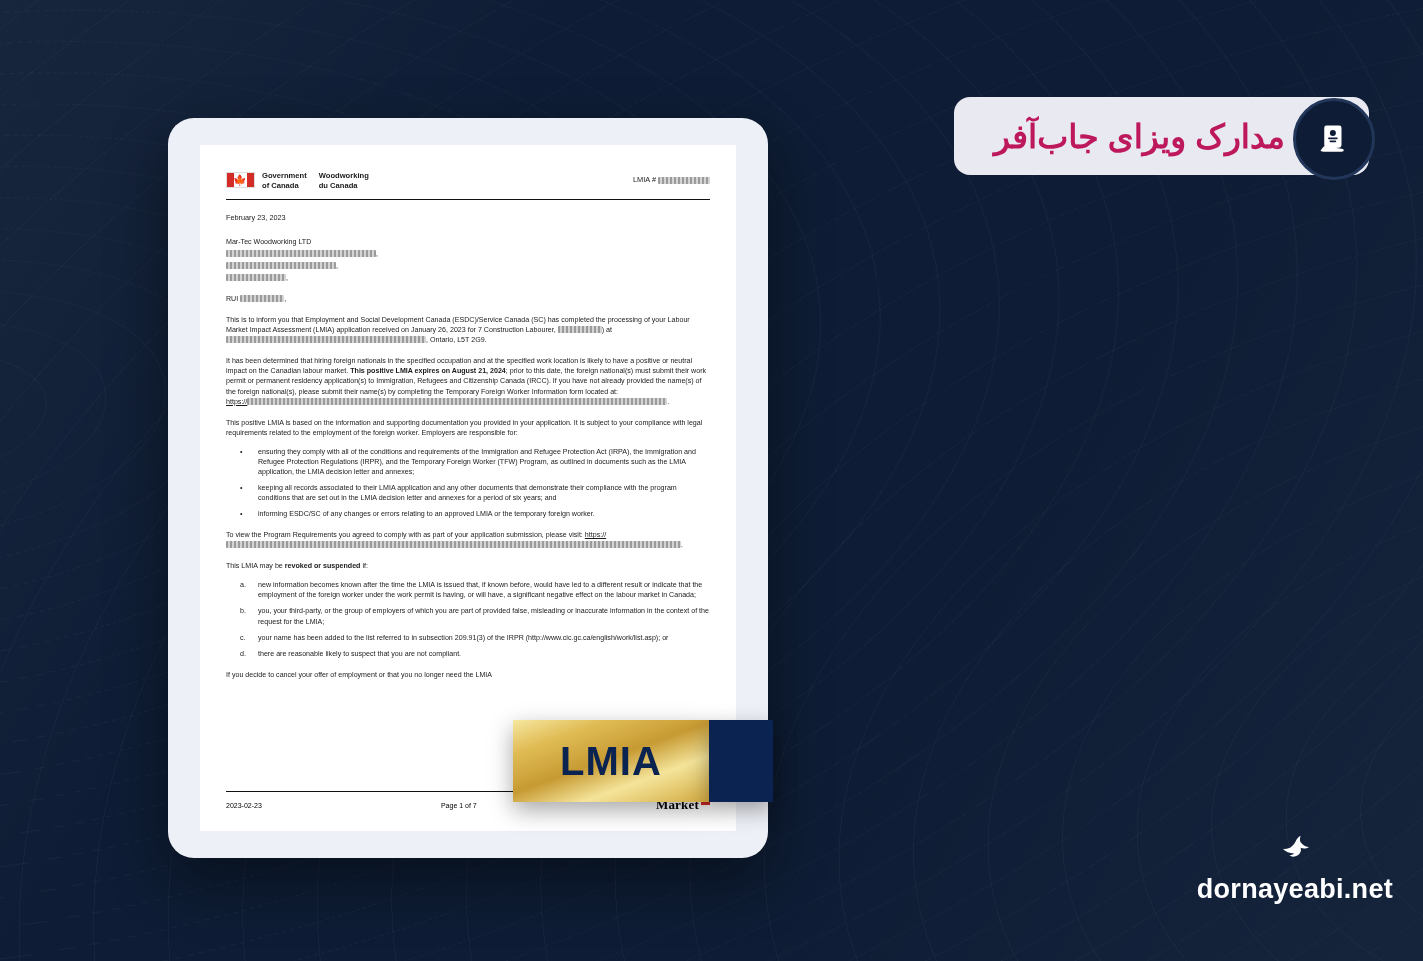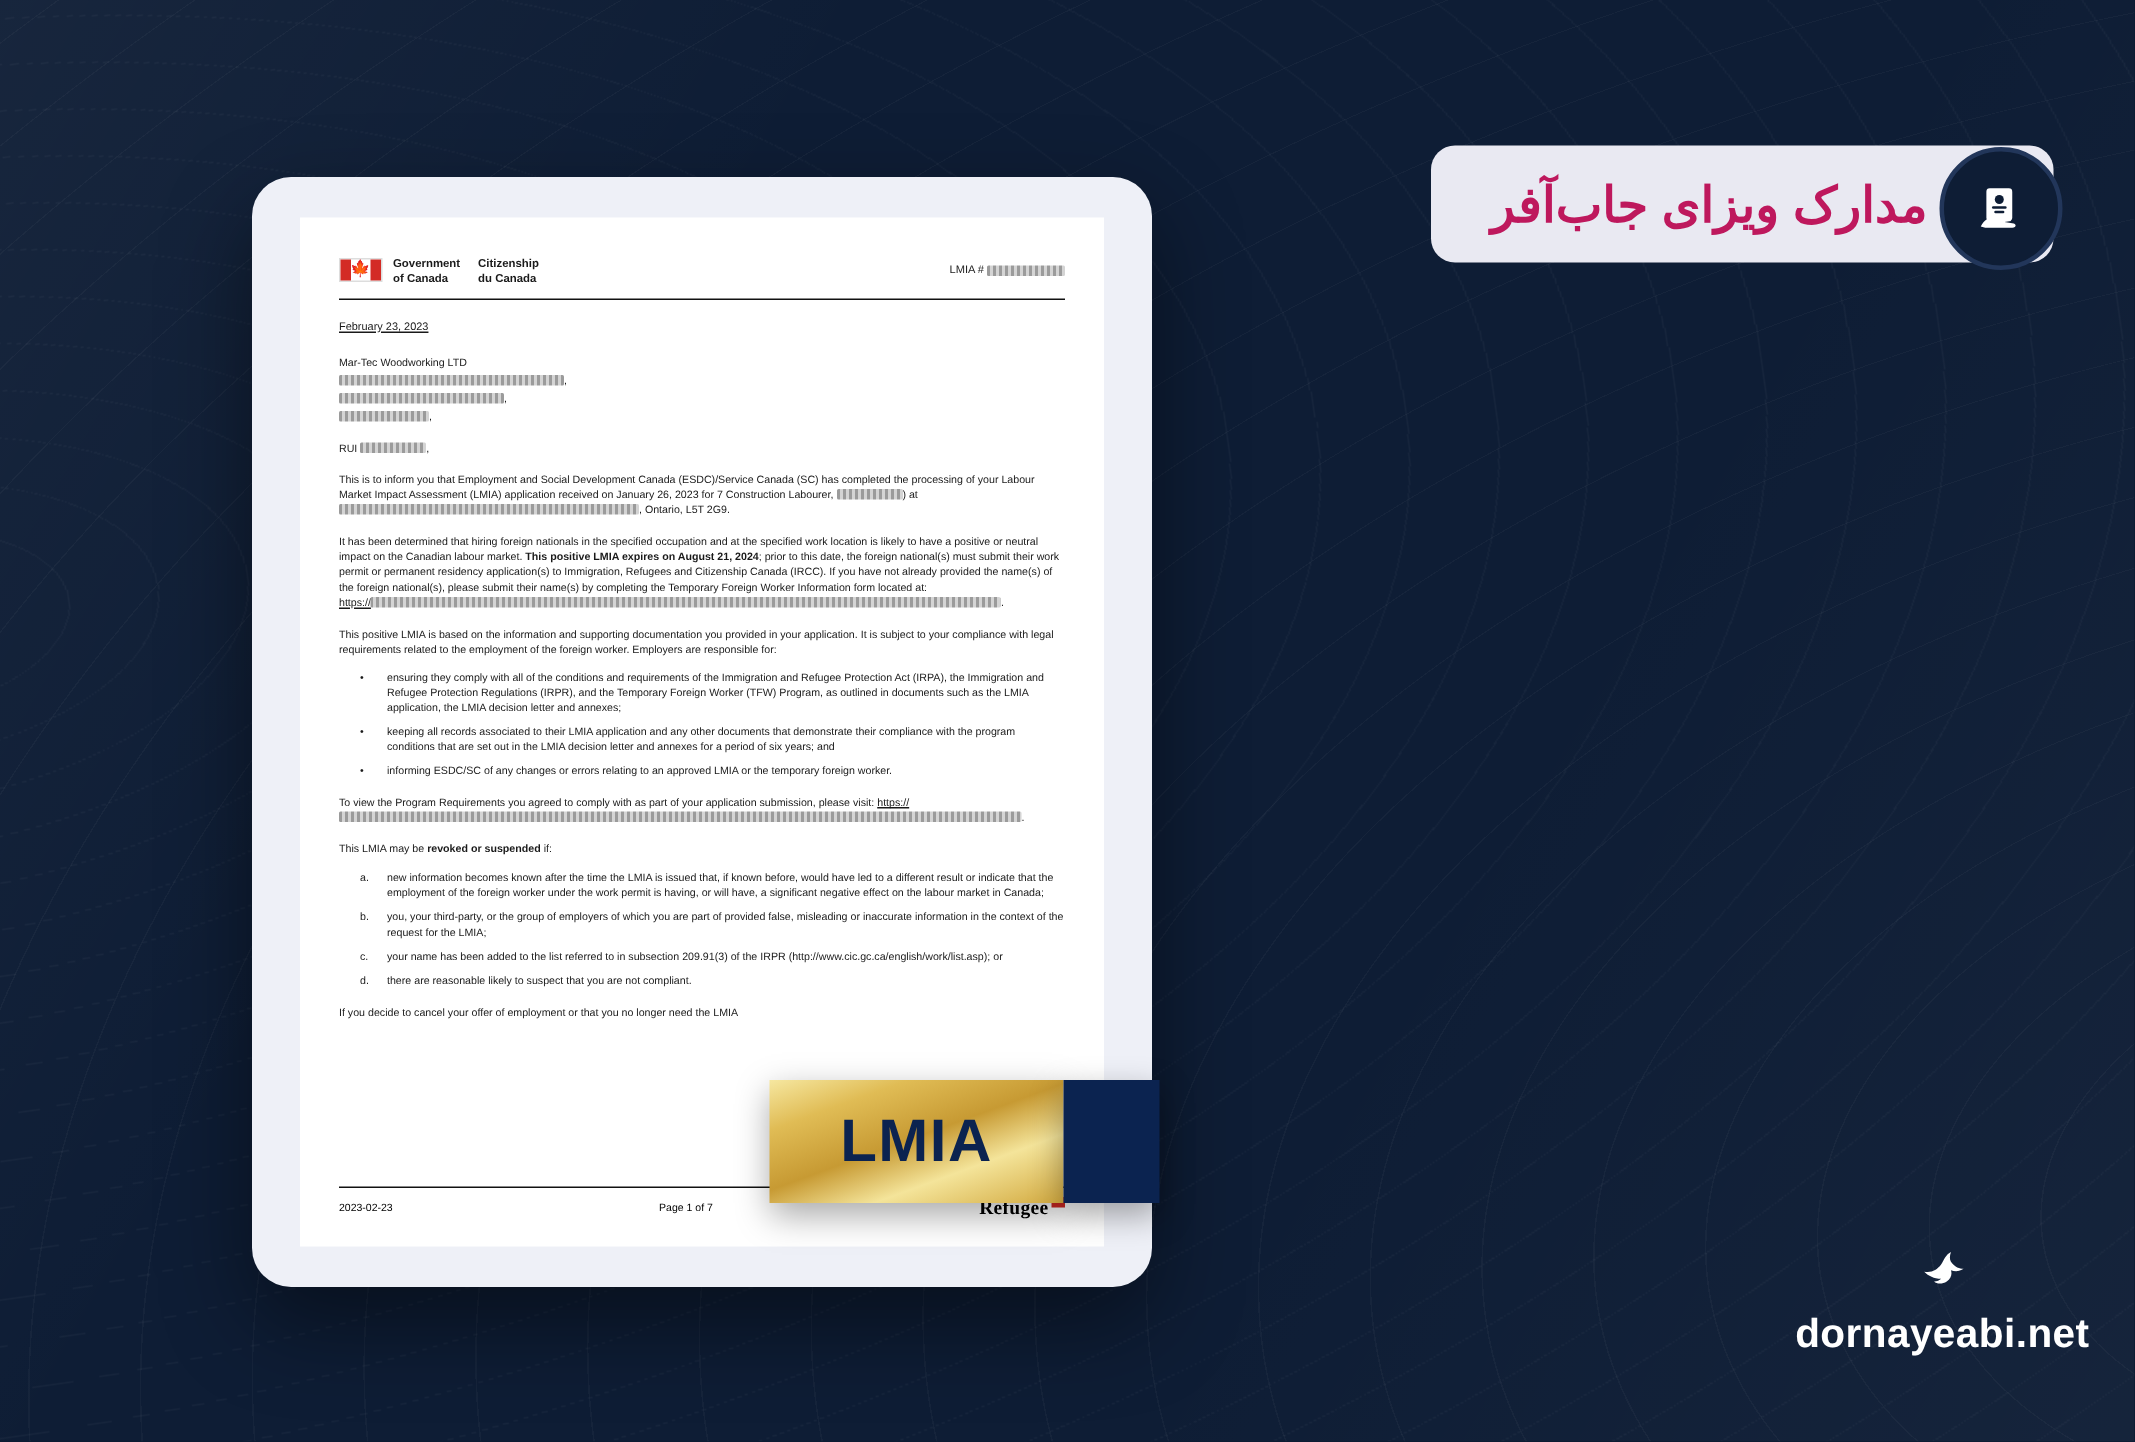--- a/index.html
+++ b/index.html
@@ -144,21 +144,21 @@
   }
   .redact.w44 { width: 44px; }
   .redact.w52 { width: 52px; }
   .redact.w60 { width: 60px; }
   .redact.w110 { width: 110px; }
   .redact.w150 { width: 150px; }
   .redact.w200 { width: 200px; }
   .redact.w420 { width: 420px; }
   .redact.w455 { width: 455px; }
 
-  .doc-date { margin-top: 13px; font-size: 7.3px; text-decoration: underline; }
+  .doc-date { margin-top: 13px; font-size: 7.3px; }
   .doc-block { margin-top: 14px; }
   .doc-block p { margin: 0 0 2px 0; }
   .para { margin-top: 11px; }
   b, strong { font-weight: 700; }
   .link {
     color: #1a1a1a;
     text-decoration: underline;
   }
   ul.bullets, ol.alpha {
     margin: 9px 0 0 0;
@@ -326,21 +326,21 @@
               <div class="bar l"></div>
               <div class="bar r"></div>
               <div class="leaf">🍁</div>
             </div>
             <div class="gov-text">
               <div class="col">
                 <span>Government</span>
                 <span>of Canada</span>
               </div>
               <div class="col">
-                <span>Citizenship</span>
+                <span>Woodworking</span>
                 <span>du Canada</span>
               </div>
             </div>
           </div>
           <div class="lmia-no">
             <span>LMIA #</span>
             <span class="redact w52"></span>
           </div>
         </div>
 
@@ -420,21 +420,21 @@
         <p class="para">If you decide to cancel your offer of employment or that you no longer need the LMIA</p>
 
       </div>
 
       <div class="page-fade"></div>
 
       <div class="doc-footer">
         <span>2023-02-23</span>
         <span>Page 1 of 7</span>
         <span class="wordmark">
-          <span>Refugee</span>
+          <span>Market</span>
           <span class="mini-flag"></span>
         </span>
       </div>
     </div>
   </div>
 
   <div class="lmia-badge">
     <div class="gold">
       <span>LMIA</span>
     </div>

